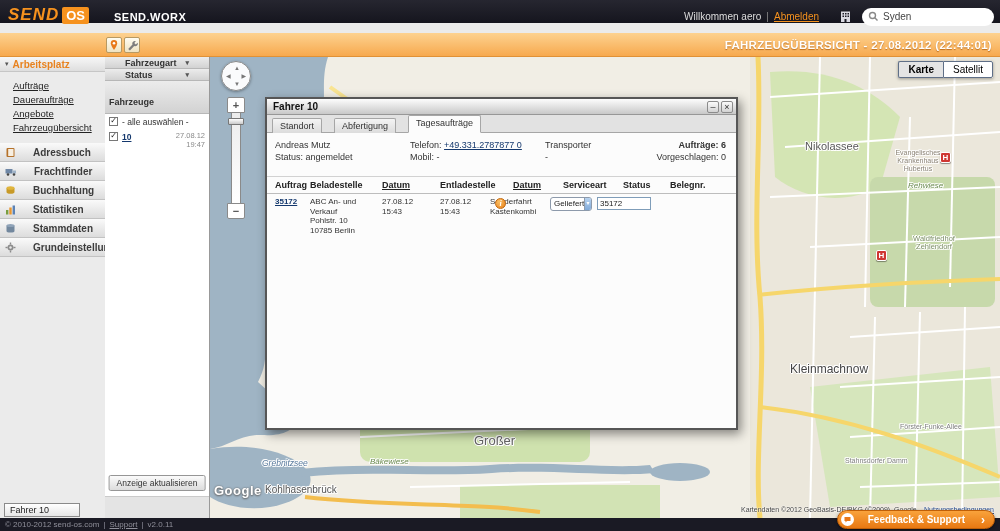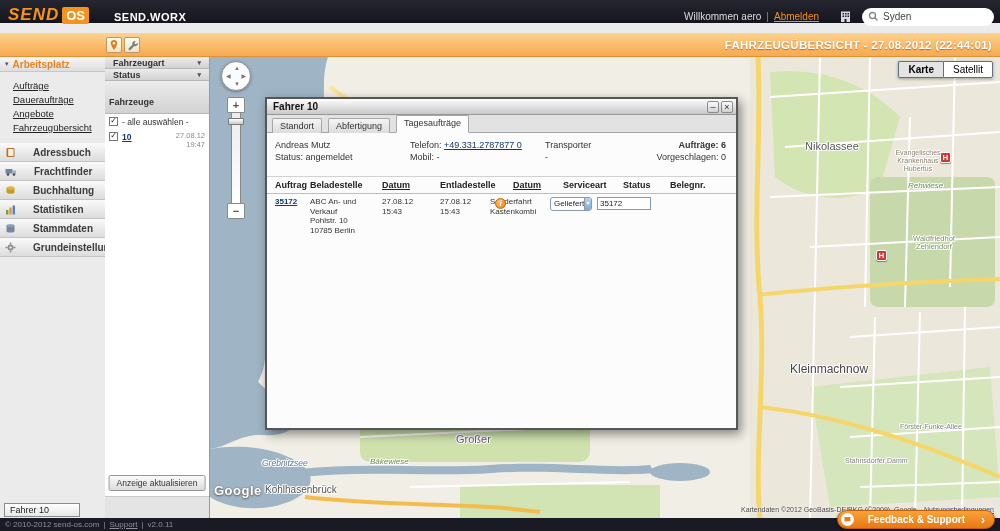--- a/index.html
+++ b/index.html
@@ -31,21 +31,21 @@
 .ws-header{display:flex;align-items:center;gap:4px;height:15px;background:linear-gradient(#f7f7f7,#dedede);border-bottom:1px solid #c6c6c6;padding-left:5px;cursor:pointer}
 .ws-header .chev{font-size:7px;color:#555}
 .ws-label{color:#e8821e;font-size:10px;font-weight:bold}
 .side-links{padding:5px 4px 7px 13px}
 .side-links a{display:block;font-size:9.5px;color:#222;text-decoration:underline;margin:3px 0;cursor:pointer}
 .acc-item{display:flex;align-items:center;gap:17px;height:19px;background:linear-gradient(#fafafa,#dcdcdc);border-bottom:1px solid #c2c2c2;padding-left:5px;font-size:10px;font-weight:bold;color:#3c3c3c;cursor:pointer}
 .acc-item svg{flex:none}
 
 
 .filter-panel{position:absolute;left:105px;top:57px;width:105px;height:461px;background:#fff;border-right:1px solid #999}
-.drop-row{display:flex;align-items:center;height:12px;background:linear-gradient(#ececec,#d2d2d2);border-bottom:1px solid #b7b7b7;padding:0 8px;font-size:9px;font-weight:bold;color:#333;cursor:pointer}
+.drop-row{display:flex;align-items:center;height:12px;background:linear-gradient(#ececec,#d2d2d2);border-bottom:1px solid #b7b7b7;padding:0 20px;font-size:9px;font-weight:bold;color:#333;cursor:pointer}
 .drop-row .chev{margin-left:auto;font-size:7px;color:#555}
 .list-header{height:12px;line-height:11px;background:linear-gradient(#ececec,#d2d2d2);border-bottom:1px solid #b7b7b7;padding:16px 4px;font-size:9px;font-weight:bold;color:#333}
 .veh-row{display:flex;align-items:flex-start;padding:3px 4px 2px;font-size:8.5px;color:#333}
 .cbx{width:9px;height:9px;border:1px solid #777;background:#fff;display:inline-flex;align-items:center;justify-content:center;margin-right:4px;cursor:pointer;flex:none}
 .cbx i{font-style:normal;font-size:8px;line-height:8px;color:#222;margin-top:-1px}
 .veh-link{color:#14386d;font-weight:bold;text-decoration:underline;cursor:pointer}
 .veh-time{margin-left:auto;text-align:right;color:#8a8a8a;font-size:7.5px;line-height:8.5px}
 .refresh{position:absolute;left:50%;transform:translateX(-50%);bottom:27px;font-size:8.5px;color:#333;background:linear-gradient(#fbfbfb,#dcdcdc);border:1px solid #969696;border-radius:2px;padding:2px 7px;white-space:nowrap;cursor:pointer;font-family:inherit;z-index:2}
 .panel-bottom{position:absolute;left:0;right:0;bottom:0;height:22px;background:#e4e4e4;border-top:1px solid #cacaca}
 
@@ -70,21 +70,21 @@
 .attrib{position:absolute;right:6px;bottom:5px;font-size:7px;color:#444;z-index:3;text-shadow:0 0 2px #fff,0 0 2px #fff}
 .attrib a{color:#2a4d8f;text-decoration:underline;cursor:pointer;margin-left:3px}
 
 
 .dialog{position:absolute;left:55px;top:40px;width:473px;height:333px;background:#fcfcfc;border:2px solid #565656;box-shadow:3px 4px 10px rgba(0,0,0,.45);z-index:10}
 .dlg-title{height:16px;background:linear-gradient(#fdfdfd,#c8c8c8);border-bottom:1px solid #979797;display:flex;align-items:center;padding:0 3px 0 6px;cursor:move}
 .dlg-title-text{font-size:10px;font-weight:bold;color:#111}
 .dlg-btn{margin-left:2px;width:12px;height:12px;background:linear-gradient(#fafafa,#d2d2d2);border:1px solid #8b8b8b;border-radius:2px;font-size:9px;line-height:10px;text-align:center;color:#333;cursor:pointer}
 .dlg-btn.first{margin-left:auto}
 .dlg-tabs{height:18px;background:#e2e2e2;border-bottom:1px solid #a6a6a6;display:flex;align-items:flex-end;padding-left:5px}
-.tab{font-size:9px;color:#333;background:linear-gradient(#f4f4f4,#dcdcdc);border:1px solid #a6a6a6;border-bottom:none;border-radius:2px 2px 0 0;padding:2px 7px;margin-right:6px;margin-bottom:-1px;cursor:pointer;position:relative;z-index:1}
+.tab{font-size:9px;color:#333;background:linear-gradient(#f4f4f4,#dcdcdc);border:1px solid #a6a6a6;border-bottom:none;border-radius:2px 2px 0 0;padding:2px 7px;margin-right:12px;margin-bottom:-1px;cursor:pointer;position:relative;z-index:1}
 .tab.active{background:#fcfcfc;padding-bottom:4px;border-bottom:1px solid #fcfcfc}
 .drv-info{position:relative;height:37px;font-size:9px;color:#333;line-height:12px;margin-top:6px}
 .di-col1{position:absolute;left:8px;top:0}
 .di-col2{position:absolute;left:143px;top:0}
 .di-col3{position:absolute;left:278px;top:0}
 .di-col4{position:absolute;right:10px;top:0;text-align:right}
 .phone-link{color:#14386d;text-decoration:underline;cursor:pointer}
 .bold{font-weight:bold}
 .info-divider{border-top:1px solid #d2d2d2}
 .tbl-head{display:flex;padding:3px 2px 3px 8px;font-size:9px;font-weight:bold;color:#222;border-bottom:1px solid #bdbdbd}
@@ -316,21 +316,21 @@
         <path d="M95,440 C180,450 260,445 330,455" stroke="#f3bd4e" stroke-width="4" fill="none"></path>
       </svg>
     </div>
 
     <span class="map-label" style="left:595px;top:83px;font-size:11px;color:#585858">Nikolassee</span>
     <span class="map-label" style="left:698px;top:124px;font-size:8px;font-style:italic;color:#6b8a4f">Rehwiese</span>
     <span class="map-label" style="left:678px;top:92px;width:60px;font-size:7px;color:#8a8274;white-space:normal;text-align:center;line-height:8px">Evangelisches Krankenhaus Hubertus</span>
     <span class="map-label" style="left:695px;top:178px;width:58px;font-size:7.5px;color:#7c8f66;white-space:normal;text-align:center;line-height:8px">Waldfriedhof Zehlendorf</span>
     <span class="map-label" style="left:580px;top:305px;font-size:12px;color:#454545">Kleinmachnow</span>
     <span class="map-label" style="left:413px;top:357px;font-size:10px;color:#5a5a5a">Dreilinden</span>
-    <span class="map-label" style="left:246px;top:376px;font-size:11px;color:#666">Großer</span>
+    <span class="map-label" style="left:264px;top:376px;font-size:13px;color:#666">Großer</span>
     <span class="map-label" style="left:160px;top:400px;font-size:8px;font-style:italic;color:#6b8a4f">Bäkewiese</span>
     <span class="map-label" style="left:52px;top:401px;font-size:8.5px;font-style:italic;color:#5a7b9d">Grebnitzsee</span>
     <span class="map-label" style="left:55px;top:427px;font-size:10px;color:#555">Kohlhasenbrück</span>
     <span class="map-label" style="left:690px;top:366px;font-size:7px;color:#7f7f7f">Förster-Funke-Allee</span>
     <span class="map-label" style="left:635px;top:400px;font-size:7px;color:#7f7f7f">Stahnsdorfer Damm</span>
     <span class="h-marker" style="left:730px;top:95px">H</span>
     <span class="h-marker" style="left:666px;top:193px">H</span>
 
     <div class="pan-ctl">
       <span class="pan-up">▲</span>

